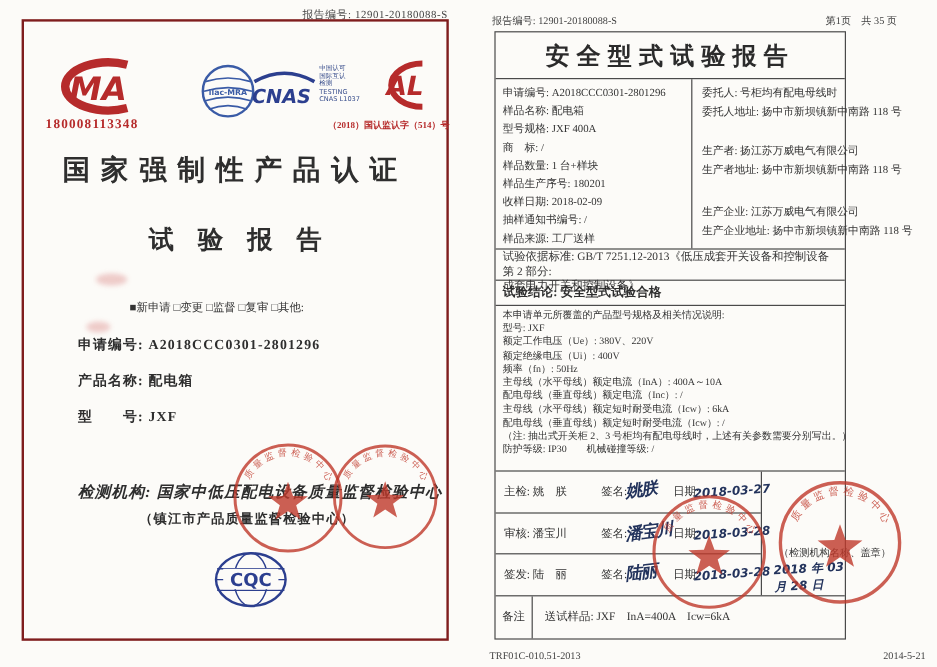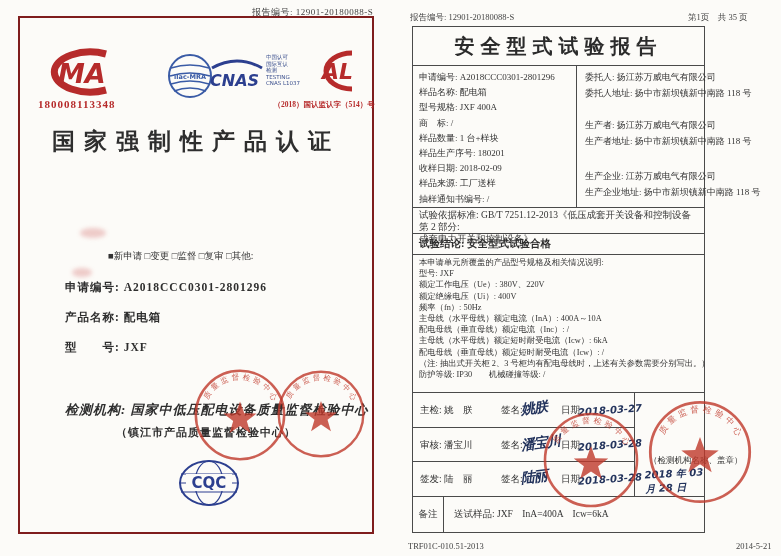--- a/index.html
+++ b/index.html
@@ -89,20 +89,21 @@
         <div>CNAS L1037</div>
       </div>
 
       <svg class="abs" style="left:282px;top:28px;" width="64" height="50" viewBox="0 0 64 50">
         <path d="M 50,7 A 26,18 0 1 0 50,43" fill="none" stroke="#b62b2b" stroke-width="5"></path>
         <text x="20" y="33" font-size="22" font-weight="bold" font-style="italic" fill="#b62b2b" font-family="DejaVu Sans,sans-serif">AL</text>
       </svg>
       <div class="al-cap">（2018）国认监认字（514）号</div>
 
       <div class="lp-title1">国家强制性产品认证</div>
+      <div class="lp-title2">试验报告</div>
 
       <div class="lp-check">■新申请  □变更  □监督  □复审  □其他:</div>
 
       <div class="lp-field" style="top:262px;">
         <span>申请编号:</span>
         <span>A2018CCC0301-2801296</span>
       </div>
       <div class="lp-field" style="top:292px;">
         <span>产品名称:</span>
         <span>配电箱</span>
@@ -153,25 +154,25 @@
 
     <div class="rp-info">
       <div class="rp-info-left">
         <div>申请编号: A2018CCC0301-2801296</div>
         <div>样品名称: 配电箱</div>
         <div>型号规格: JXF 400A</div>
         <div>商　标: /</div>
         <div>样品数量: 1 台+样块</div>
         <div>样品生产序号: 180201</div>
         <div>收样日期: 2018-02-09</div>
+        <div>抽样通知书编号: /</div>
         <div>样品来源: 工厂送样</div>
-        <div>抽样通知书编号: /</div>
       </div>
       <div class="rp-info-right">
-        <div style="top:5px;">委托人: 扬江苏万威电气有限公司</div>
+        <div style="top:5px;">委托人: 号柜均有配电母线时</div>
         <div style="top:21px;">委托人地址: 扬中市新坝镇新中南路 118 号</div>
         <div style="top:53px;">生产者: 扬江苏万威电气有限公司</div>
         <div style="top:69px;">生产者地址: 扬中市新坝镇新中南路 118 号</div>
         <div style="top:104px;">生产企业: 江苏万威电气有限公司</div>
         <div style="top:120px;">生产企业地址: 扬中市新坝镇新中南路 118 号</div>
       </div>
     </div>
 
     <div class="rp-standard">
       <div>试验依据标准: GB/T 7251.12-2013《低压成套开关设备和控制设备 第 2 部分:</div>

